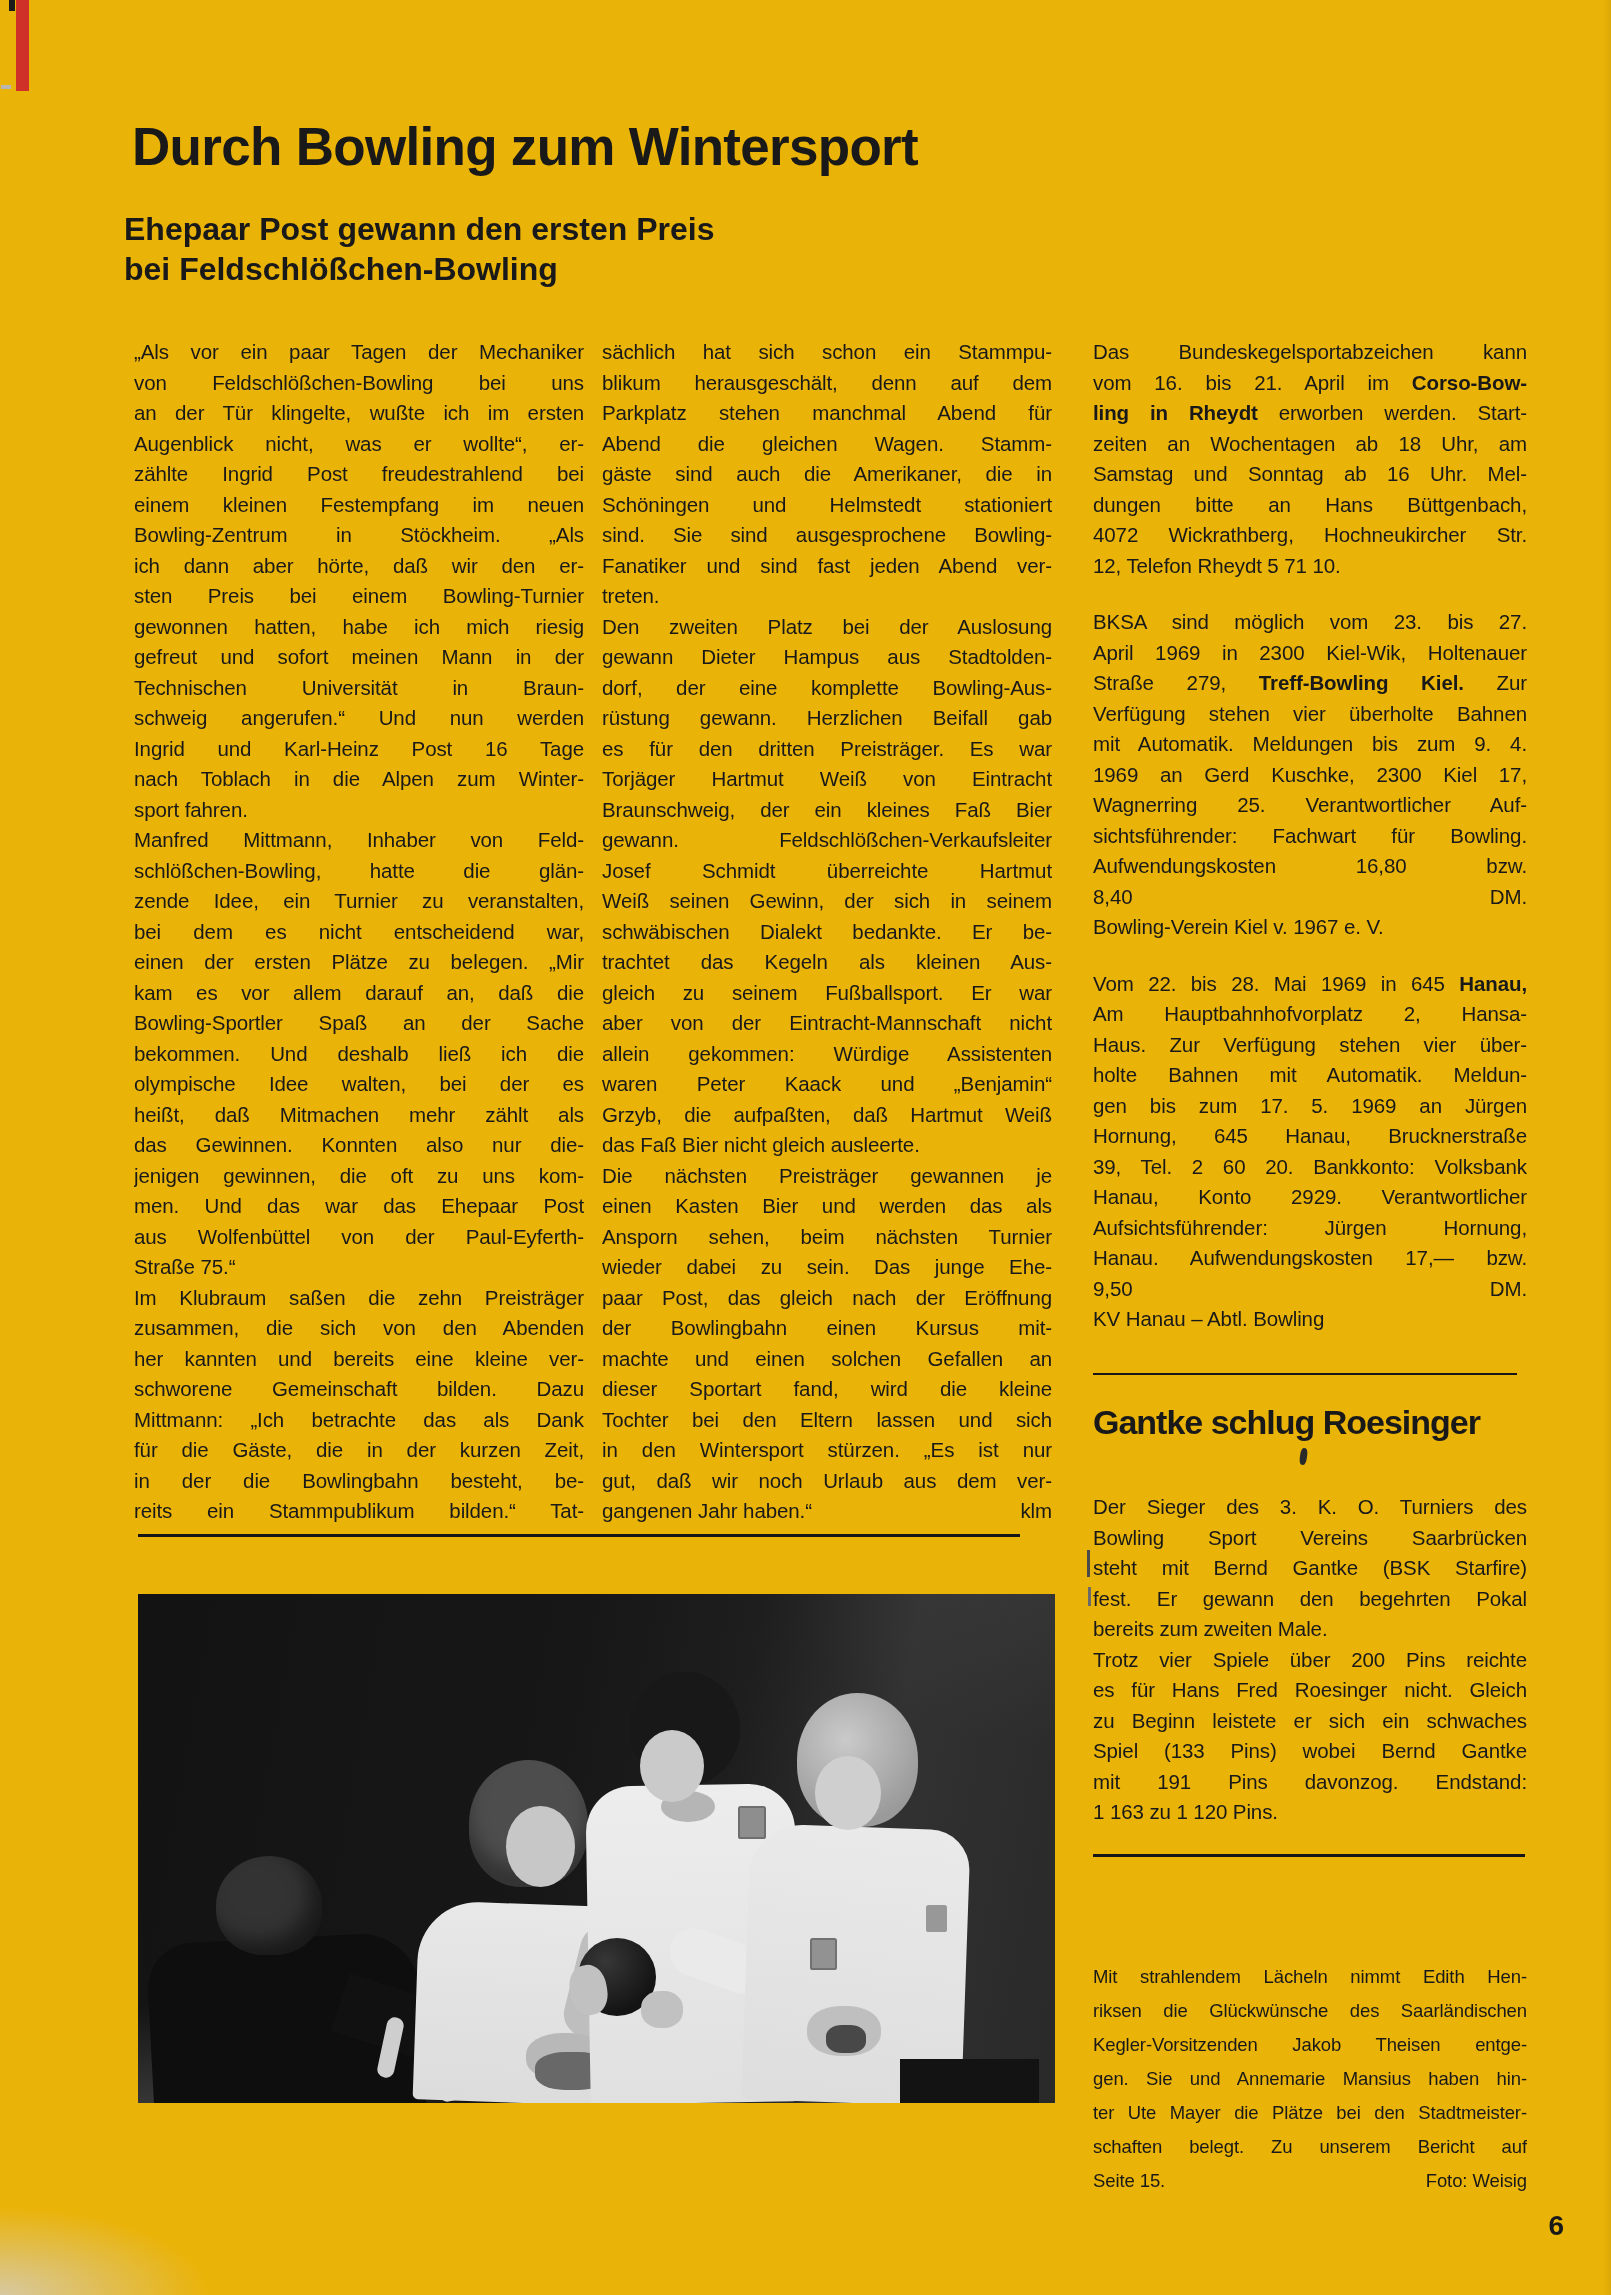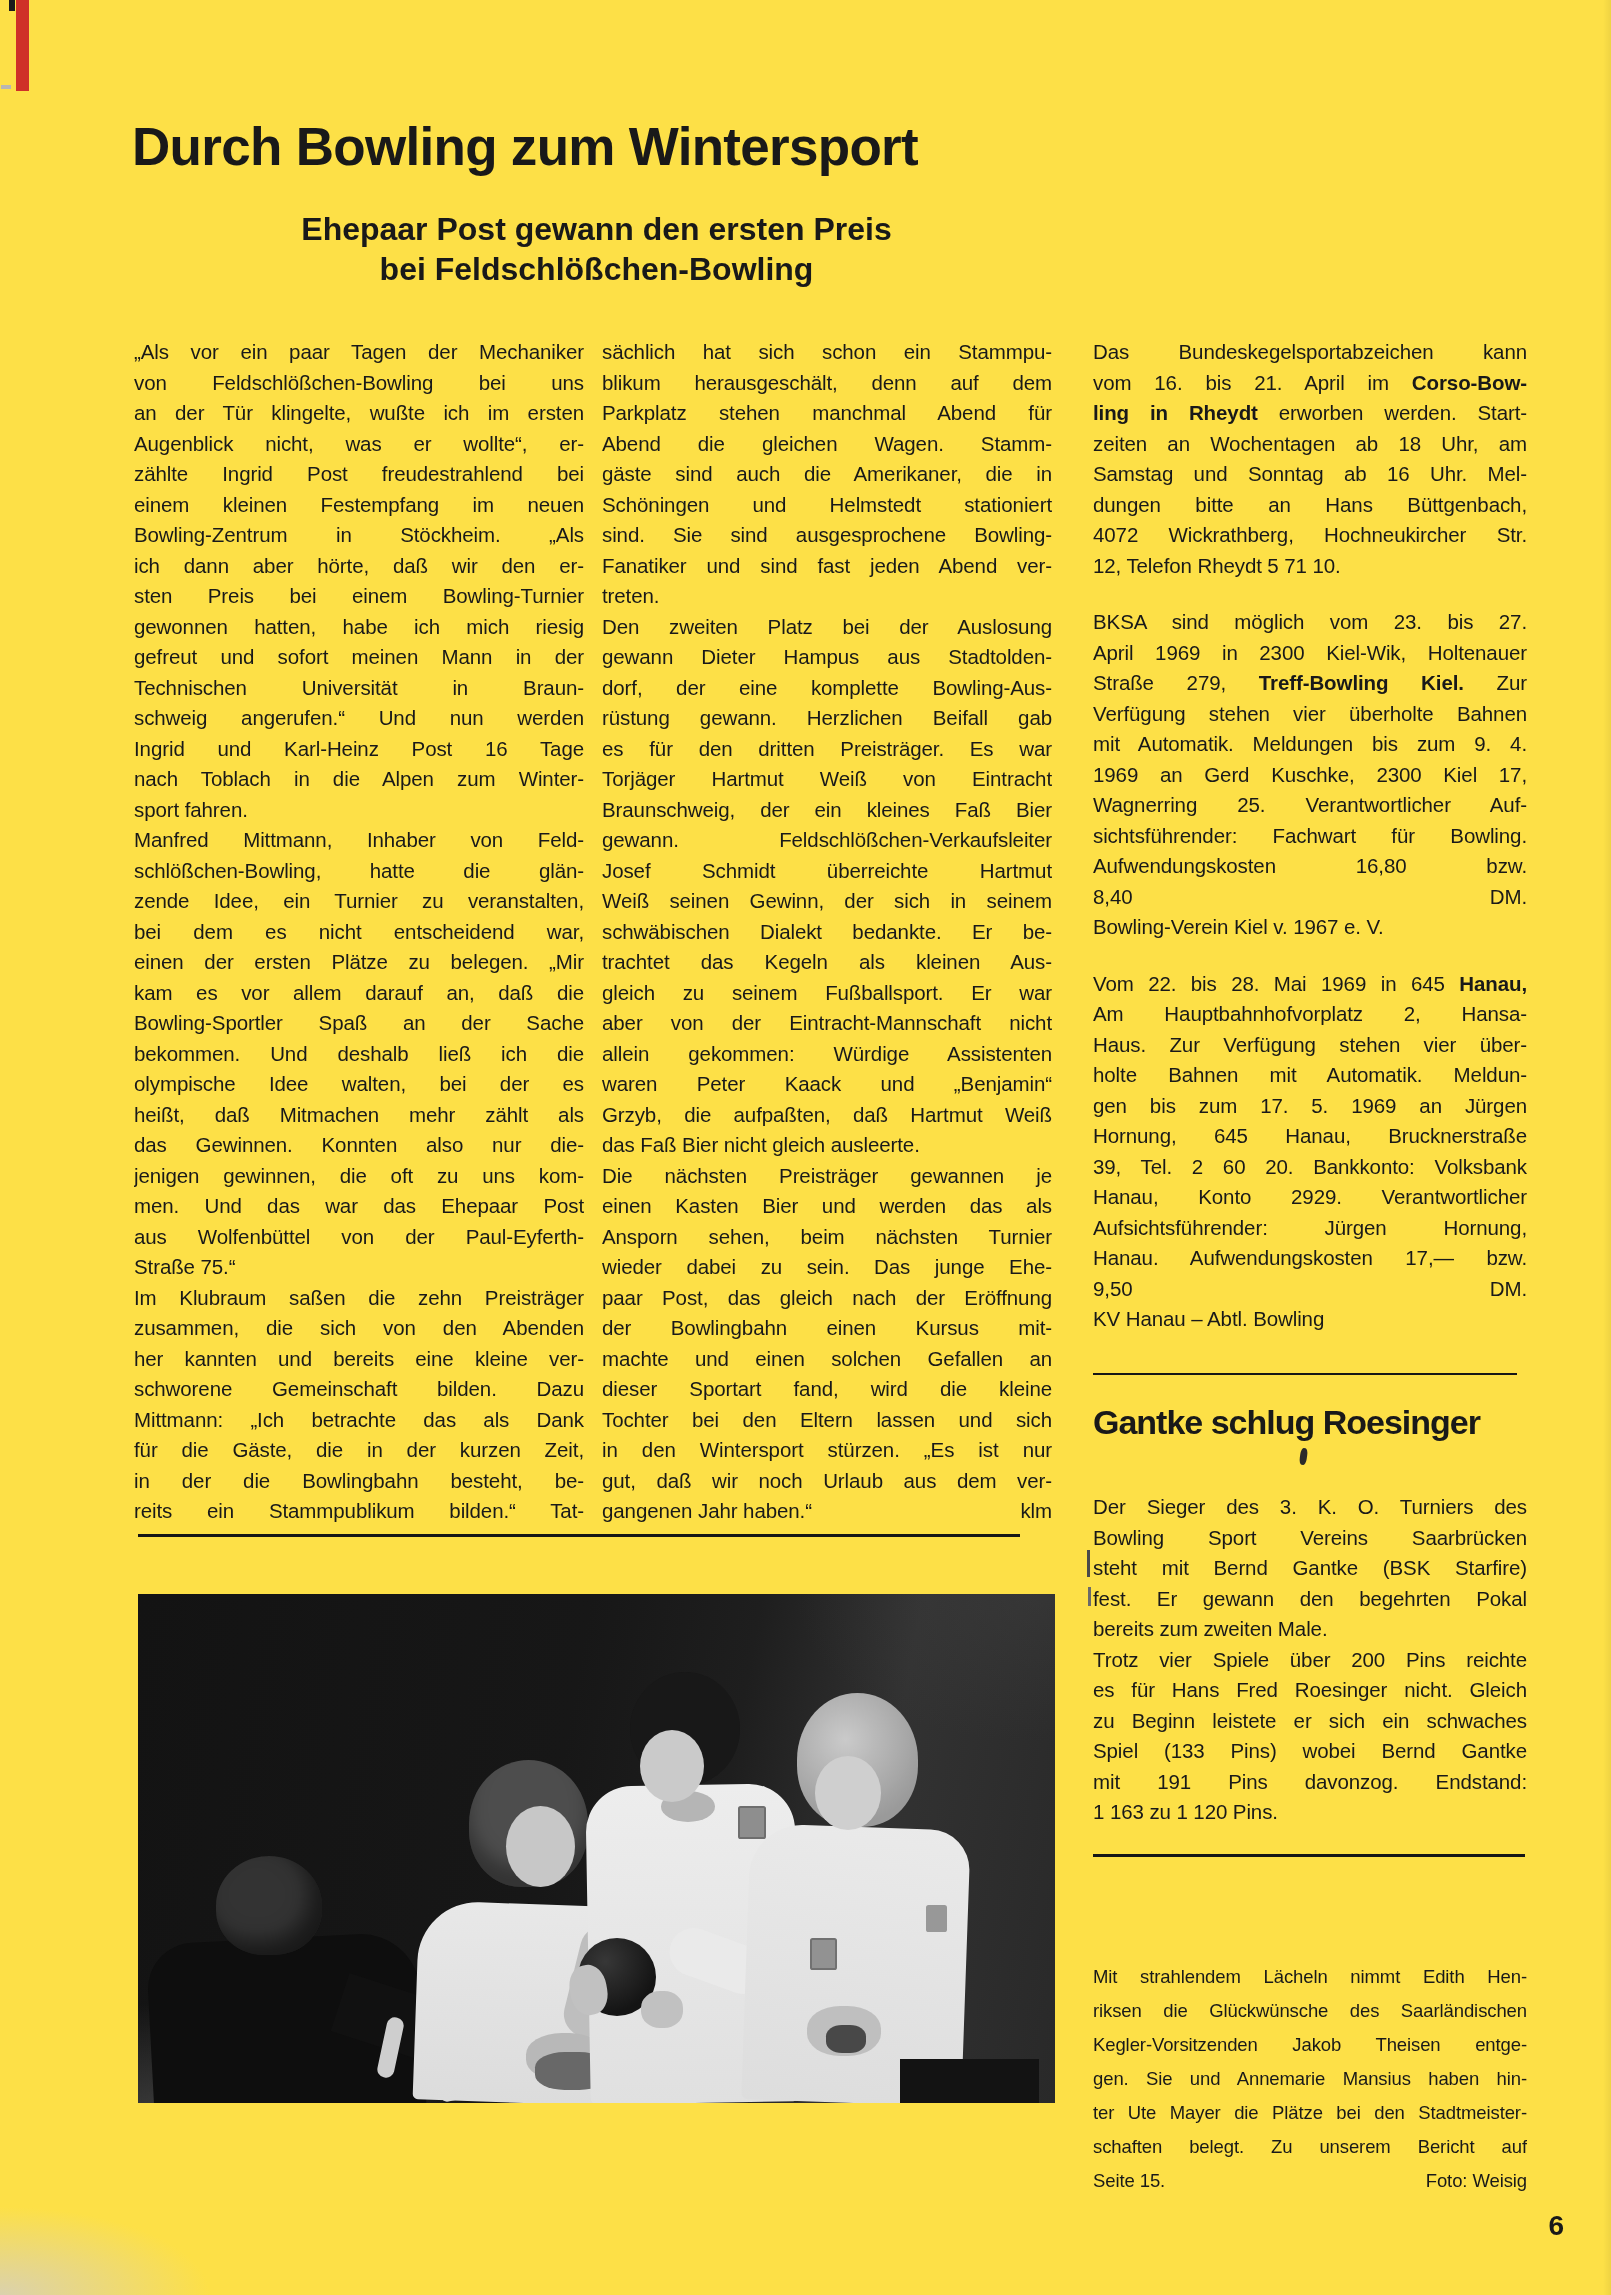--- a/index.html
+++ b/index.html
@@ -1,30 +1,30 @@
 <!DOCTYPE html>
 <html style="font-size:10.6px"><head>
 <meta charset="utf-8">
 <style>
   html,body{margin:0;padding:0;background:#e8e6e2;}
   .page{
     position:relative; width:1611px; height:2295px;
-    background:#fde047; color:#191919;
+    background:#eab308; color:#191919;
     font-family:"Liberation Sans", sans-serif;
     overflow:hidden;
   }
   
   .headline{
     position:absolute; left:132px; top:119px; margin:0;
     font-size:53px; font-weight:bold; letter-spacing:-0.7px; line-height:1.05;
     white-space:nowrap;
   }
   .subhead{
-    position:absolute; left:136px; top:209px; width:921px;
-    text-align:center; font-size:32px; font-weight:bold; line-height:40px;
+    position:absolute; left:124px; top:209px; width:921px;
+    text-align:left; font-size:32px; font-weight:bold; line-height:40px;
   }
   .bksa-badge{
     position:absolute; left:1093px; top:124px; width:462px; height:143px;
     background-color:#bcbcbc;
     background-image:radial-gradient(circle at 1.3px 1.3px, #848484 0.9px, rgba(0,0,0,0) 1.3px);
     background-size:4px 4px;
     display:flex; align-items:center; justify-content:center;
   }
   .bksa-badge span{ font-size:58px; font-weight:bold; letter-spacing:0; color:#121212;}
   

